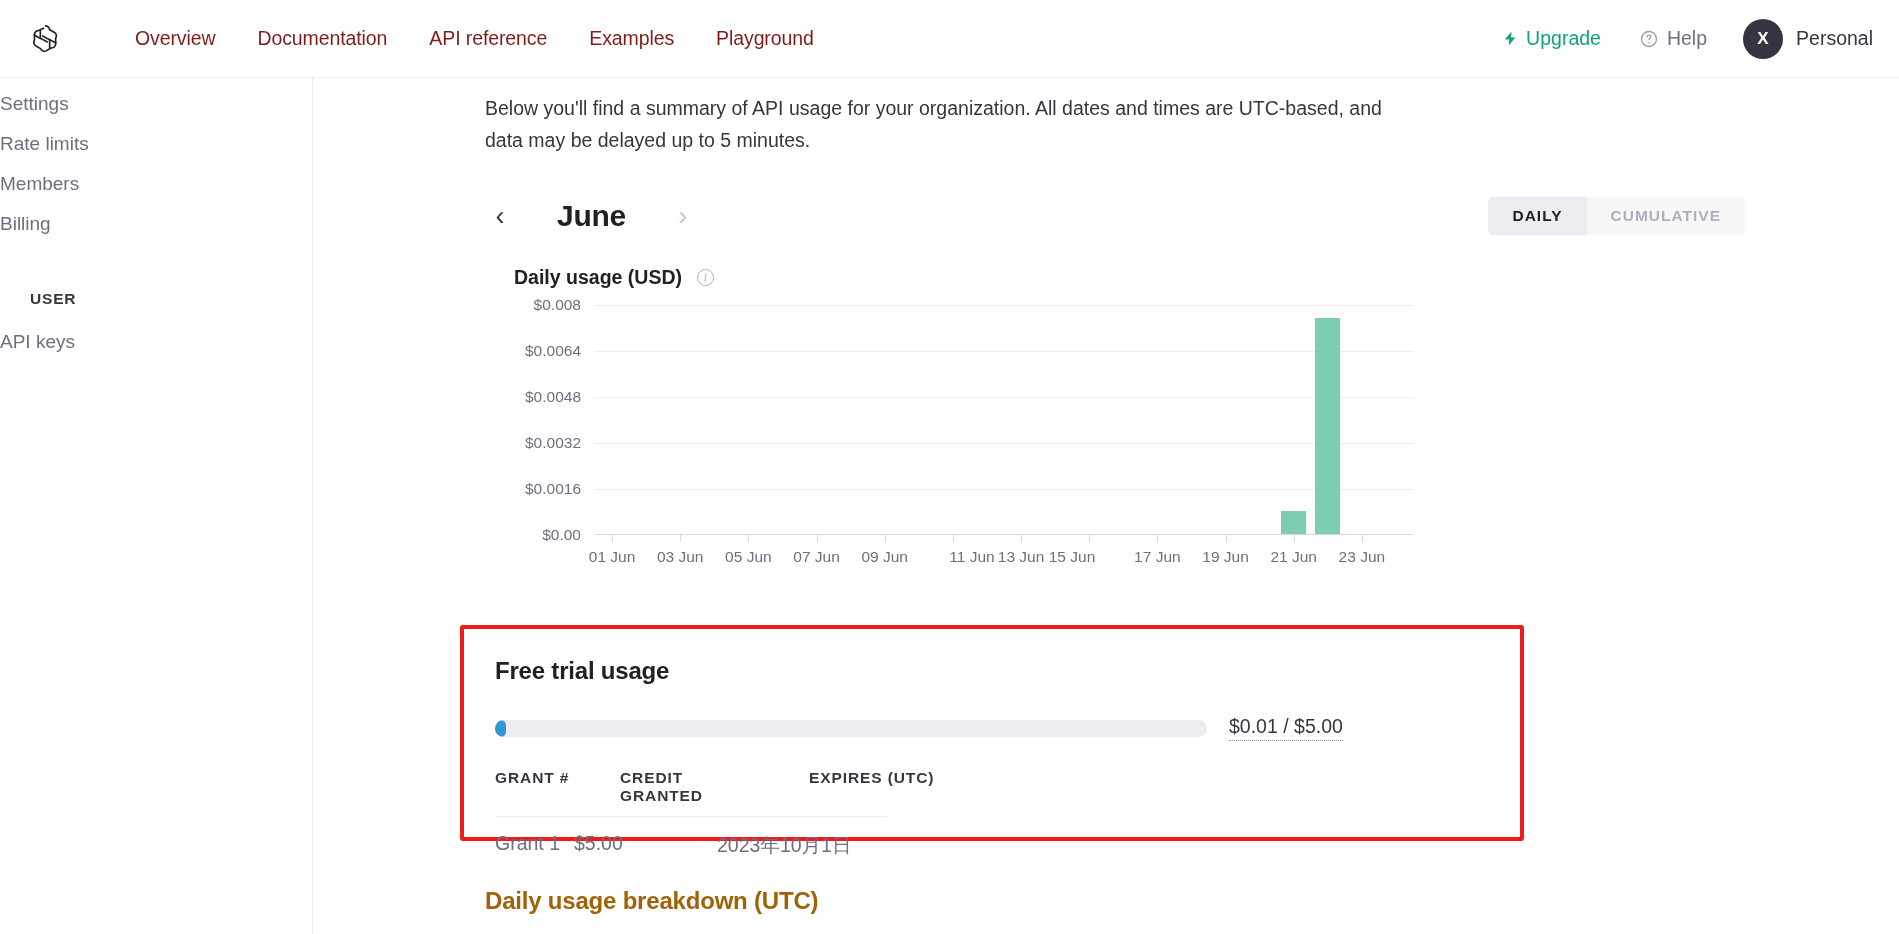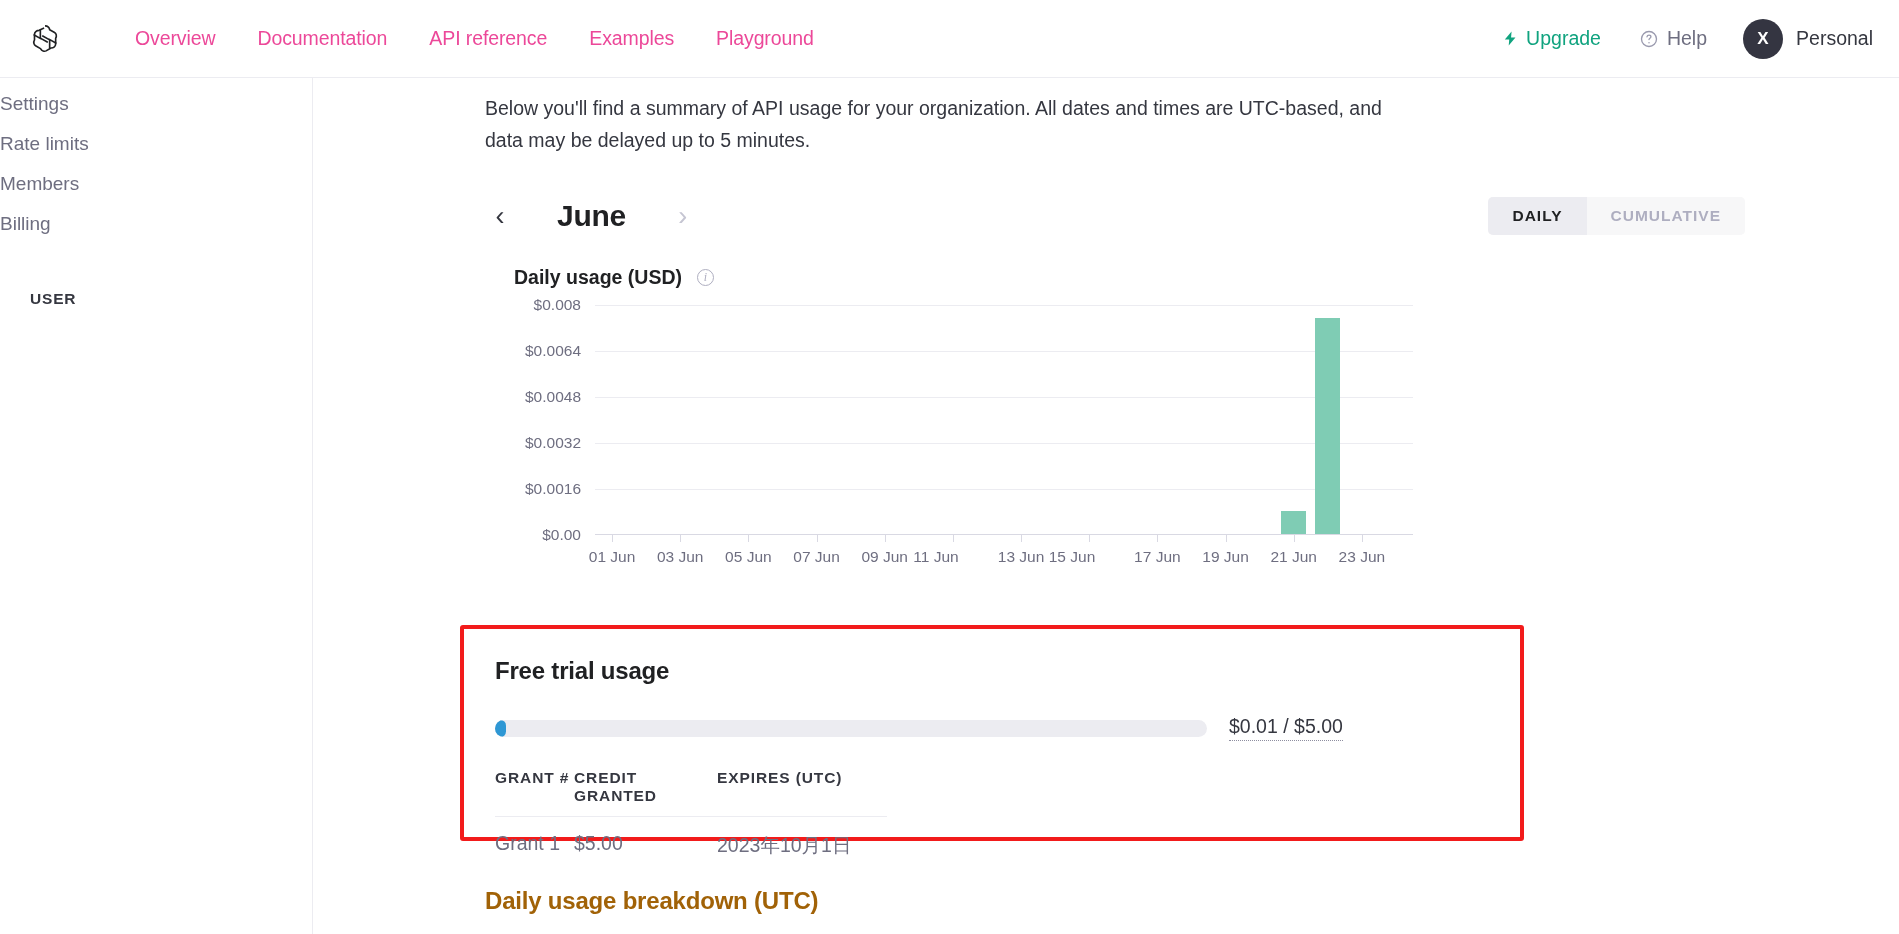--- a/index.html
+++ b/index.html
@@ -18,21 +18,21 @@
     background: #ffffff;
     border-bottom: 1px solid #ececf1;
     display: flex; align-items: center;
   }
   .brand-logo {
     margin-left: 26px; width: 38px; height: 38px;
     display: flex; align-items: center; justify-content: center;
   }
   .nav-links { display: flex; align-items: center; margin-left: 50px; gap: 0px; }
   .nav-link {
-    font-size: 19.5px; color: #ec4899; padding: 0 21px;
+    font-size: 19.5px; color: #7f1d1d; padding: 0 21px;
     cursor: pointer; white-space: nowrap; letter-spacing: -0.1px;
   }
   .header-right {
     margin-left: auto; display: flex; align-items: center;
     margin-right: 26px; gap: 0px;
   }
   .upgrade-btn {
     display: flex; align-items: center; gap: 7px;
     color: #10a37f; font-size: 19.5px; cursor: pointer; padding: 0 14px;
   }
@@ -168,21 +168,21 @@
     position: absolute; left: 0; top: 0; height: 100%;
     background: #2e97d4; border-radius: 9px;
   }
   .progress-text {
     font-size: 19.5px; color: #353740;
     border-bottom: 1px dotted #8e8ea0; padding-bottom: 2px;
   }
   .grant-table { margin: 28px 0 0 31px; }
   .grant-head {
     display: flex; font-size: 15.5px; font-weight: 700;
-    letter-spacing: 0.9px; color: #353740; padding-bottom: 11px;
+    letter-spacing: 0.9px; color: #353740; padding-bottom: 11px; gap: 46px;
   }
   .grant-head div:nth-child(1), .grant-row div:nth-child(1) { width: 79px; }
   .grant-head div:nth-child(2), .grant-row div:nth-child(2) { width: 143px; }
   .grant-head div:nth-child(3), .grant-row div:nth-child(3) { width: 200px; }
   .grant-row {
     display: flex; font-size: 19.5px; color: #6e6e80;
     padding-top: 15px;
   }
   .grant-divider { width: 392px; height: 1px; background: #ececf1; }
 
@@ -234,20 +234,21 @@
     </div>
   </div>
 </div>
 
 <div class="sidebar">
   <div class="side-item">Settings</div>
   <div class="side-item">Rate limits</div>
   <div class="side-item">Members</div>
   <div class="side-item">Billing</div>
   <div class="side-section-label">USER</div>
+  <div class="side-item">API keys</div>
 </div>
 
 <div class="main">
   <div class="inner">
 
     <div class="intro">Below you'll find a summary of API usage for your organization. All dates and times are UTC-based, and data may be delayed up to 5 minutes.</div>
 
     <div class="month-row">
       <div class="chev-btn prev">‹</div>
       <div class="month-label">June</div>
@@ -285,21 +286,21 @@
           <div class="xlabel" style="left: 17.0417px;">01 Jun</div>
           <div class="tick" style="left: 85.2083px;"></div>
           <div class="xlabel" style="left: 85.2083px;">03 Jun</div>
           <div class="tick" style="left: 153.375px;"></div>
           <div class="xlabel" style="left: 153.375px;">05 Jun</div>
           <div class="tick" style="left: 221.542px;"></div>
           <div class="xlabel" style="left: 221.542px;">07 Jun</div>
           <div class="tick" style="left: 289.708px;"></div>
           <div class="xlabel" style="left: 289.708px;">09 Jun</div>
           <div class="tick" style="left: 357.875px;"></div>
-          <div class="xlabel" style="left: 341px;">11 Jun</div>
+          <div class="xlabel" style="left: 377px;">11 Jun</div>
           <div class="tick" style="left: 426.042px;"></div>
           <div class="xlabel" style="left: 426.042px;">13 Jun</div>
           <div class="tick" style="left: 494.208px;"></div>
           <div class="xlabel" style="left: 477px; margin-top: 12px;">15 Jun</div>
           <div class="tick" style="left: 562.375px;"></div>
           <div class="xlabel" style="left: 562.375px;">17 Jun</div>
           <div class="tick" style="left: 630.542px;"></div>
           <div class="xlabel" style="left: 630.542px;">19 Jun</div>
           <div class="tick" style="left: 698.708px;"></div>
           <div class="xlabel" style="left: 698.708px;">21 Jun</div>

